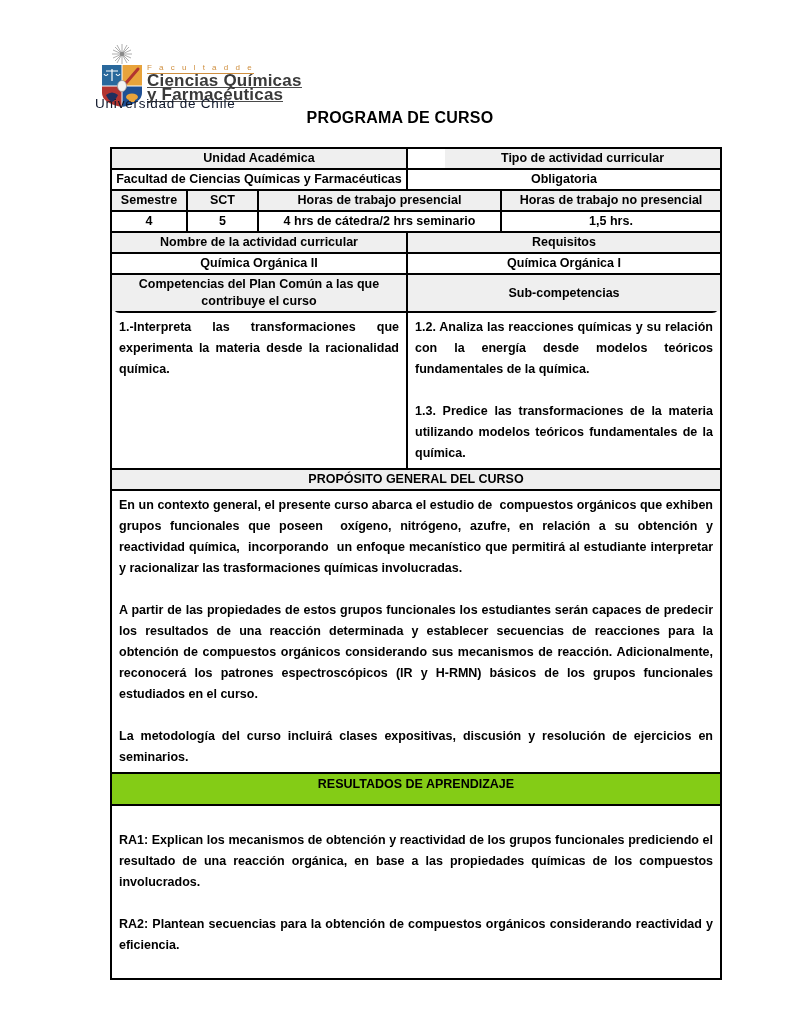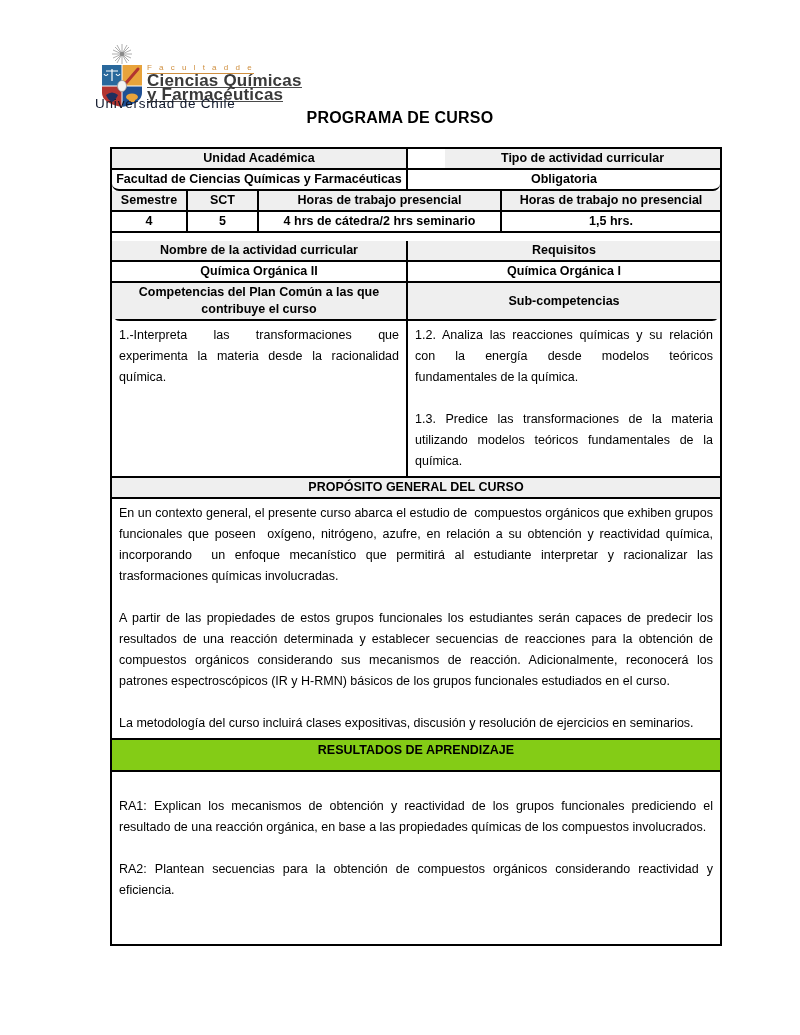--- a/index.html
+++ b/index.html
@@ -31,25 +31,25 @@
   .cell:last-child{border-right:none;}
   .hd{background:#efefef;font-weight:bold;}
   .bold{font-weight:bold;}
   .w-left{flex:0 0 296px;}
   .w-right{flex:1;}
   .w-c1{flex:0 0 76px;}
   .w-c2{flex:0 0 71px;}
   .w-c3{flex:0 0 243px;}
   .w-c4{flex:1;}
   .body-cell{align-items:flex-start;justify-content:flex-start;text-align:justify;
-             padding:4px 7px;display:block;line-height:21px;font-size:12.5px;}
+             padding:4px 7px;display:block;line-height:21px;font-size:12.5px;font-weight:bold;}
   .body-cell p{margin:0 0 21px 0;white-space:pre-wrap;}
   .body-cell p:last-child{margin-bottom:0;}
-  .h-r1{min-height:19px;gap:37px;} .h-r2{min-height:19px;border-radius:7px;} .h-r3{min-height:19px;}
-  .h-r4{min-height:20px;} .h-r5{min-height:19px;margin-top:8px;} .h-r6{min-height:19px;}
+  .h-r1{min-height:19px;gap:37px;} .h-r2{min-height:19px;} .h-r3{min-height:19px;}
+  .h-r4{min-height:20px;} .h-r5{min-height:19px;} .h-r6{min-height:19px;}
   .h-r7{min-height:36px;border-radius:8px;} .h-r8{min-height:121px;} .h-r9{min-height:18px;}
   .h-r10{min-height:208px;} .h-r11{min-height:32px;} .h-r12{min-height:172px;}
   .full{flex:1 1 100%;}
   .sec-head{background:#84cc16;font-weight:bold;align-items:flex-start;padding-top:2px;}
   .wrap-narrow span{display:inline-block;max-width:262px;}
   .ra-cell{padding-top:24px;}
 </style>
 </head>
 <body>
 

